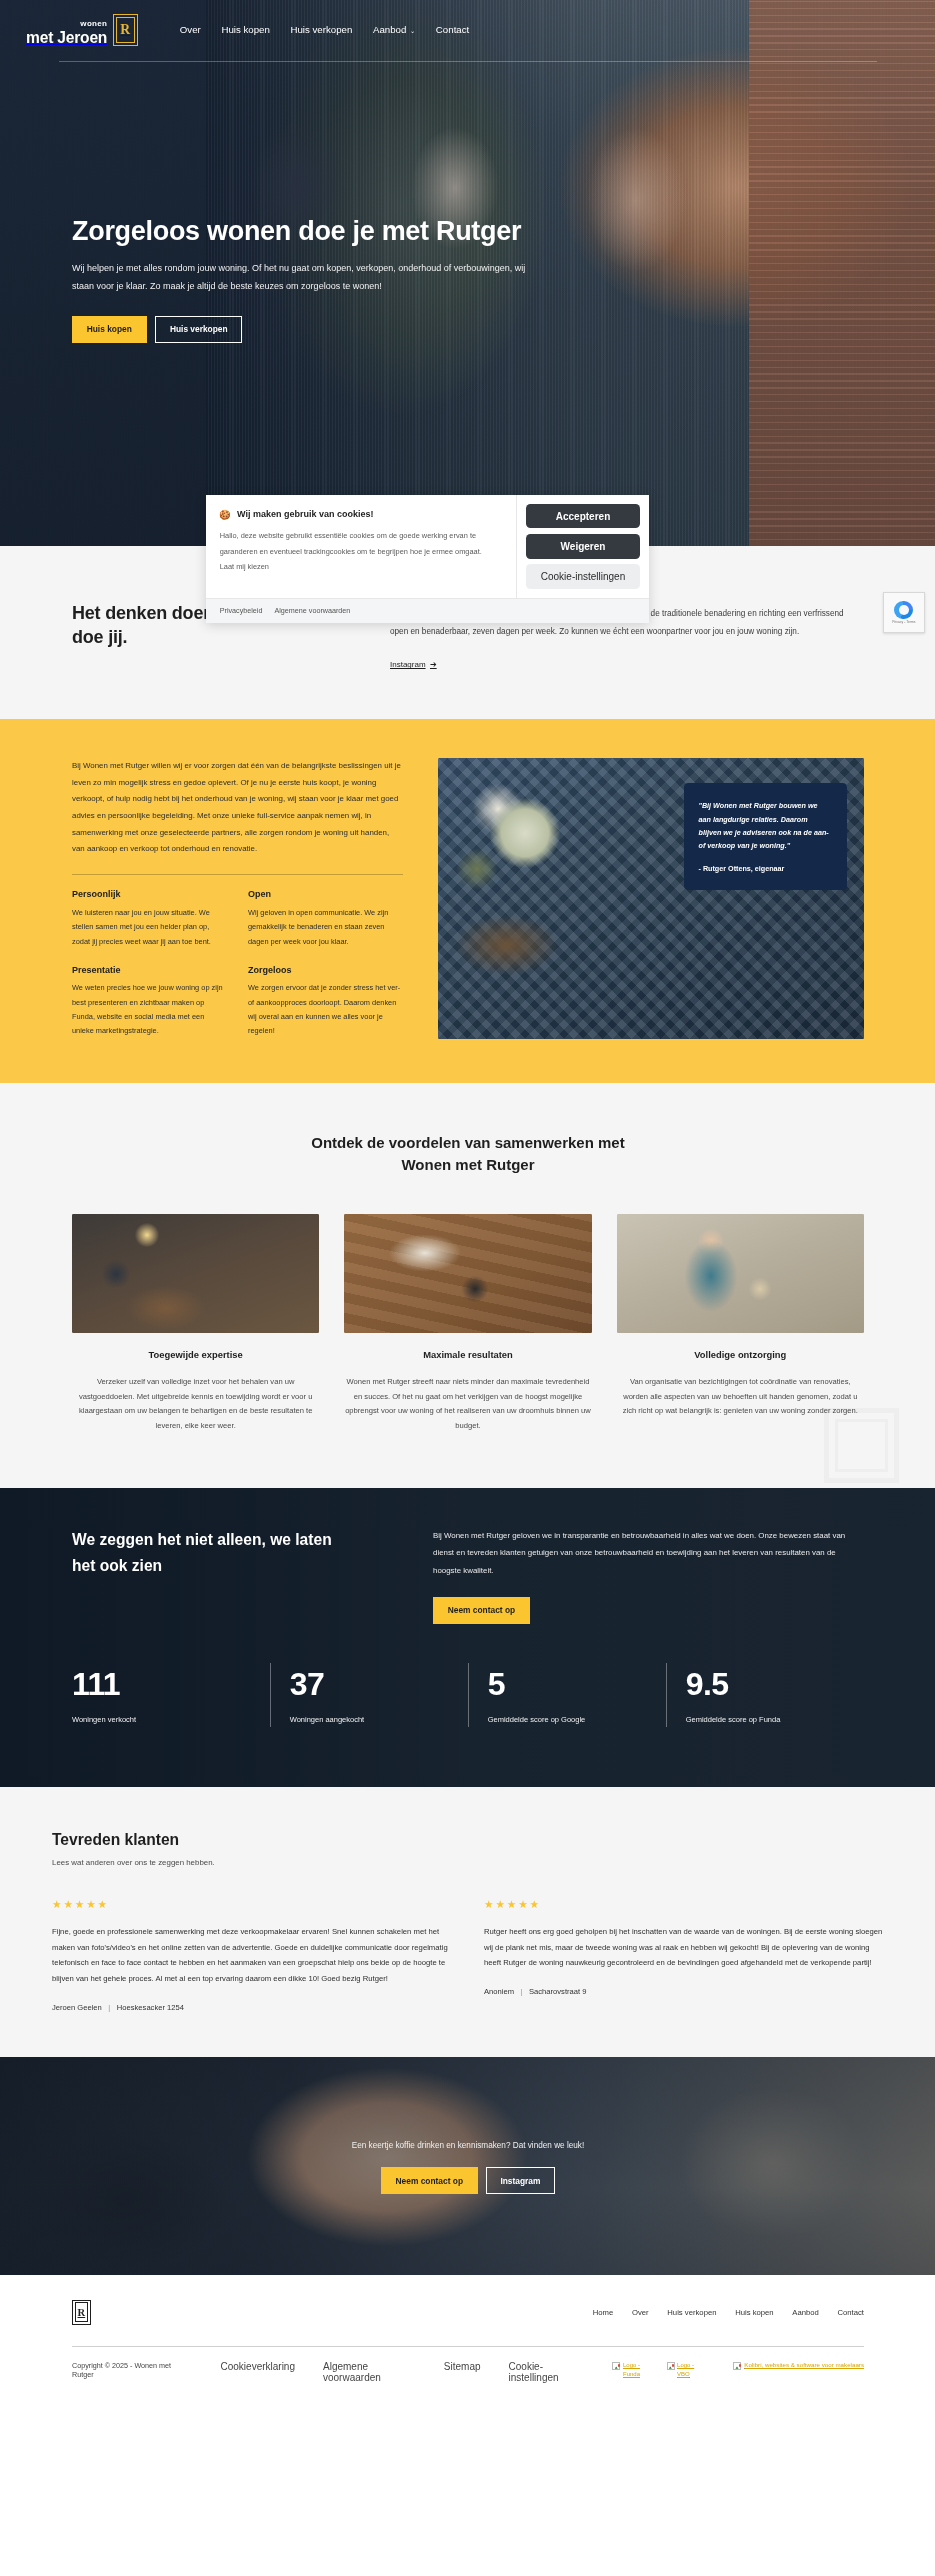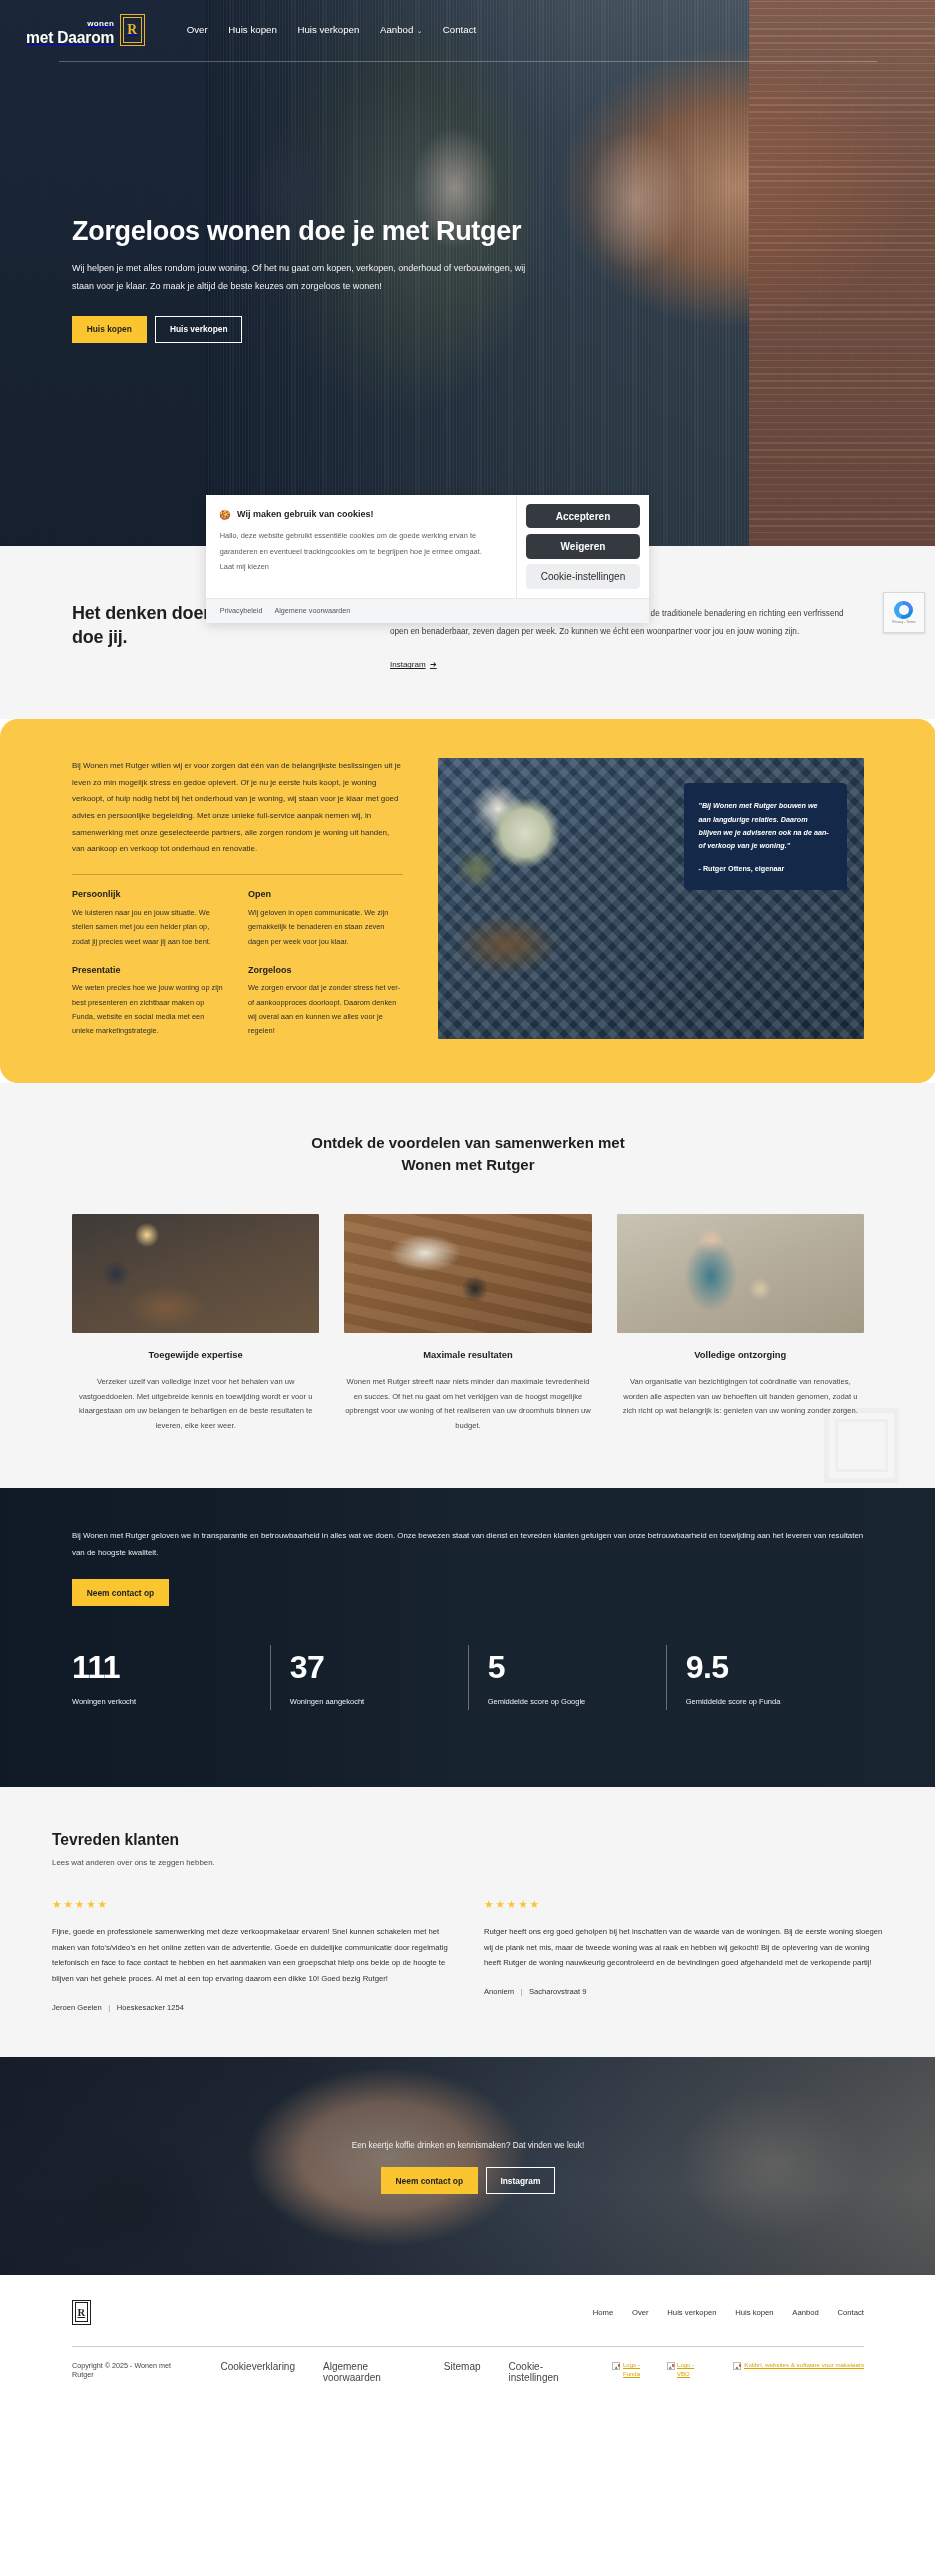--- a/index.html
+++ b/index.html
@@ -142,21 +142,21 @@
   }
   .recaptcha-badge {
     width: 18.7px; height: 18.7px; border-radius: 50%;
     background: conic-gradient(#4285f4 0 25%, #1e88e5 25% 55%, #3ea3f0 55% 100%);
     position: relative;
   }
   .recaptcha-badge:after { content:""; position:absolute; inset: 4.4px; border-radius:50%; background:#f9f9f9; }
   .recaptcha-txt { font-size: 3.4px; color: #777; }
 
   
-  .yellow { background: #fbc847; padding: 39px 72px 44px; position: relative; border-radius: 18px; }
+  .yellow { background: #fbc847; padding: 39px 72px 44px; position: relative; }
   .yellow-inner { display: flex; gap: 35px; }
   .yellow-left { width: 331px; }
   .yellow-p { font-size: 7.9px; line-height: 2.1; color: #2e2e2e; }
   .yellow-divider { height: 0.6px; background: rgba(0,0,0,.22); margin: 16px 0 15px; }
   .usp-grid { display: grid; grid-template-columns: 1fr 1fr; gap: 16px 21px; }
   .usp h4 { font-size: 9px; font-weight: 700; color: #1f1f1f; margin-bottom: 6.2px; }
   .usp p { font-size: 7.4px; line-height: 1.95; color: #2e2e2e; }
   .yellow-right { flex: 1; position: relative; min-height: 274px; }
   .photo-flowers {
     position: absolute; inset: 0; border-radius: 1.2px; overflow: hidden;
@@ -310,21 +310,21 @@
   <section class="hero">
     <div class="hero-photo"></div>
     <div class="hero-brick-left"></div>
     <div class="hero-brick-right"></div>
     <div class="hero-people"></div>
 
     <div class="topbar">
       <a class="brand" href="#">
         <div class="brand-text">
           <div class="brand-wonen">wonen</div>
-          <div class="brand-main">met Daarom</div>
+          <div class="brand-main">met Jeroen</div>
         </div>
         <div class="logo-mark">
           <span>R</span>
         </div>
       </a>
       <nav class="nav">
         <a href="#">
             <span>Over</span>
           </a>
         <a href="#">
@@ -429,20 +429,24 @@
         <p>Van organisatie van bezichtigingen tot coördinatie van renovaties, worden alle aspecten van uw behoeften uit handen genomen, zodat u zich richt op wat belangrijk is: genieten van uw woning zonder zorgen.</p>
       </div>
     </div>
     <div class="watermark"></div>
   </section>
 
   <section class="stats">
     <div class="stats-photo"></div>
     <div class="stats-inner">
       <div class="stats-top">
+        <h2 class="stats-h2">
+          <span>We zeggen het niet alleen, we laten</span><br>
+          <span>het ook zien</span>
+        </h2>
         <div class="stats-right">
           <p>Bij Wonen met Rutger geloven we in transparantie en betrouwbaarheid in alles wat we doen. Onze bewezen staat van dienst en tevreden klanten getuigen van onze betrouwbaarheid en toewijding aan het leveren van resultaten van de hoogste kwaliteit.</p>
           <div class="stats-cta">
             <a class="btn btn-yellow" href="#">Neem contact op</a>
           </div>
         </div>
       </div>
       <div class="stats-grid">
         <div class="stat">
           <div class="stat-num">111</div>

